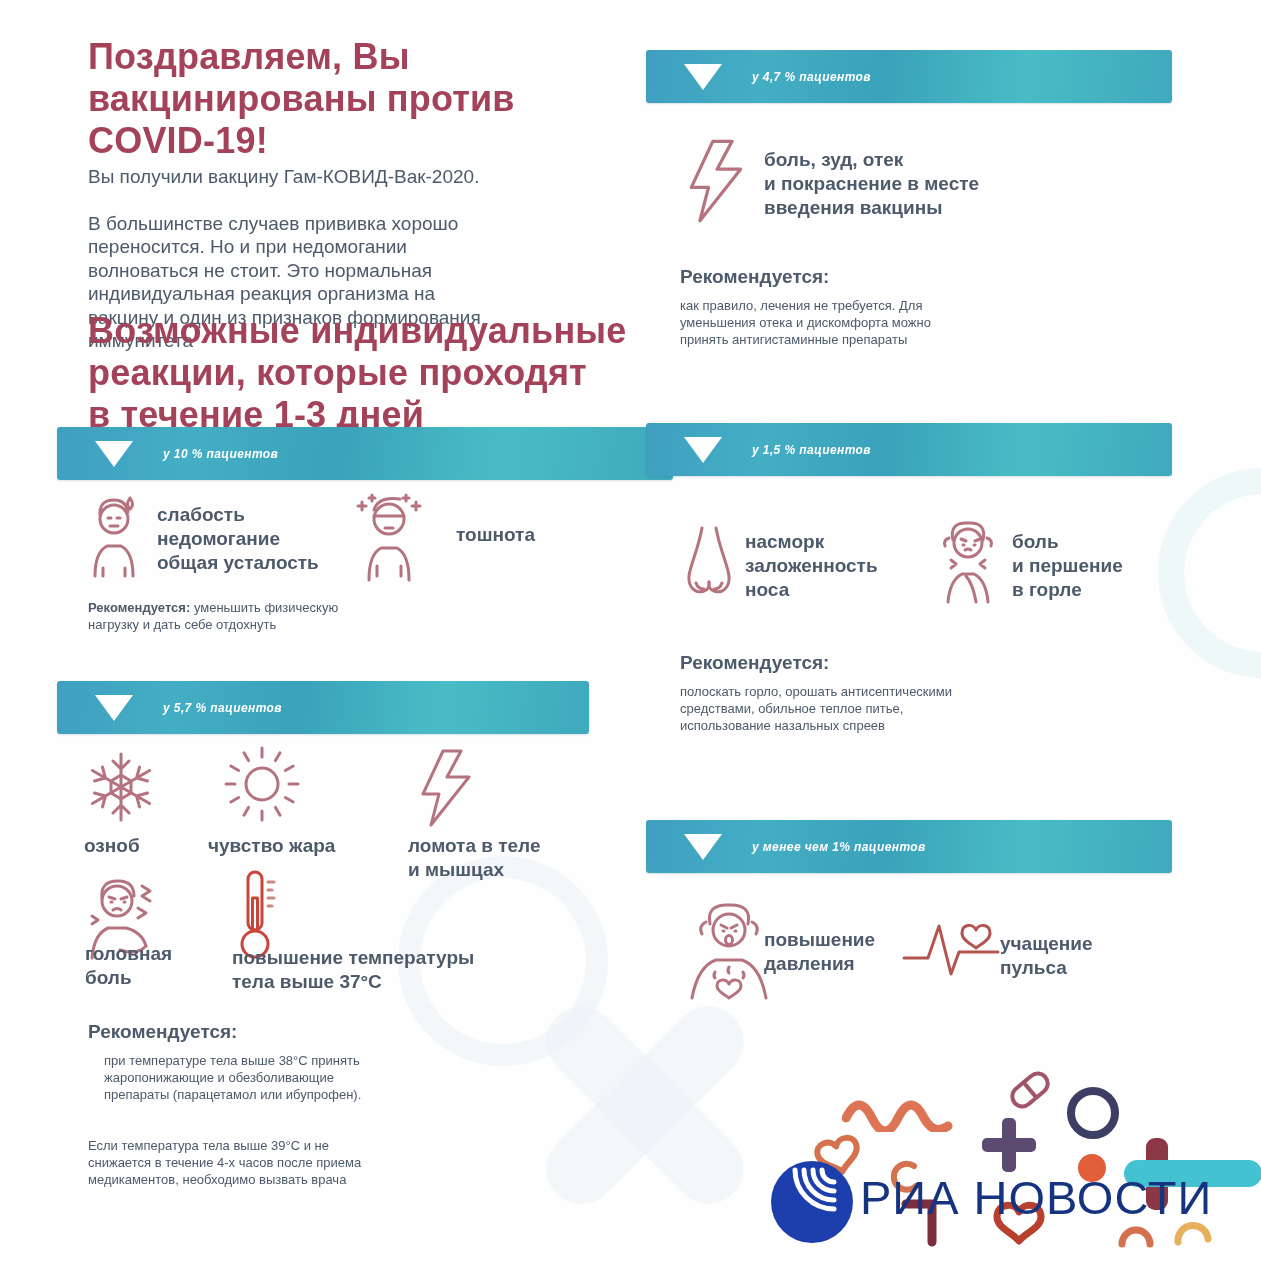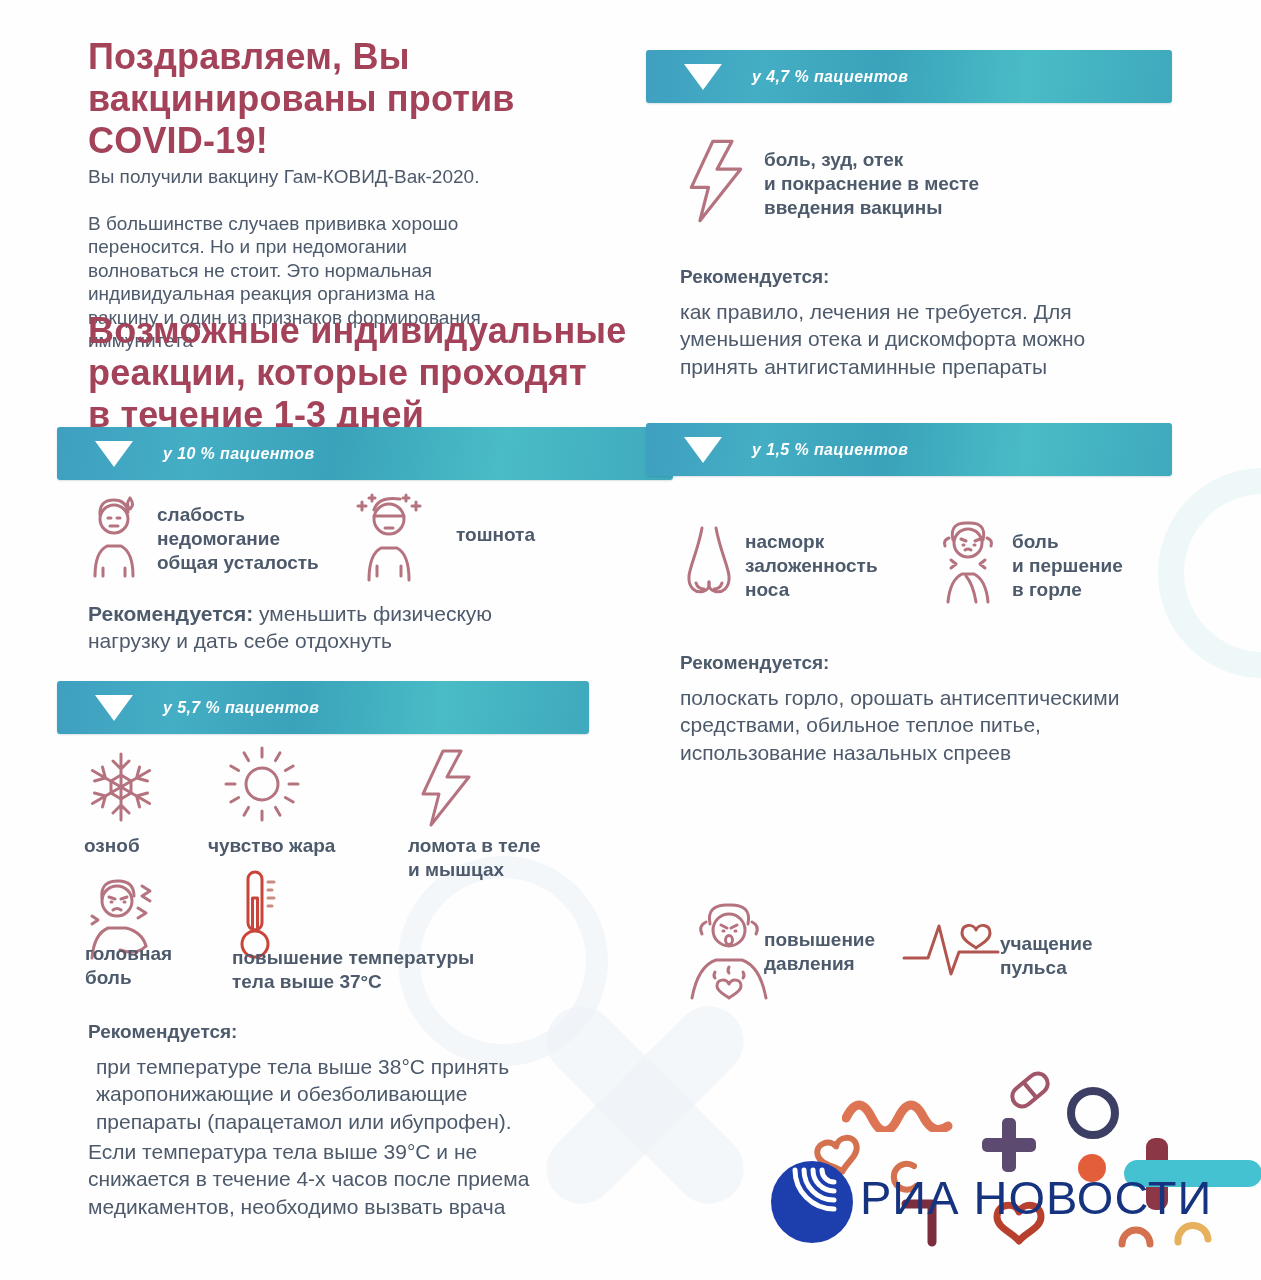--- a/index.html
+++ b/index.html
@@ -32,24 +32,24 @@
   .body-txt{font-size:19px;line-height:1.24;color:var(--body);white-space:pre-line;z-index:2}
   .lead{font-weight:400;display:block}
   
   .banner{
     height:53px;border-radius:3px;display:flex;align-items:center;z-index:2;
     background:linear-gradient(97deg,var(--banner-a) 0%,#44aec4 22%,#3aa2ba 45%,var(--banner-b) 72%,#3fa9bd 100%);
     box-shadow:0 1px 2px rgba(0,60,80,.15);
   }
   .tri{width:0;height:0;border-left:19px solid transparent;border-right:19px solid transparent;
        border-top:26px solid #fff;margin-left:38px;flex:0 0 auto}
-  .banner-label{color:#fff;font-size:16px;font-weight:700;font-style:italic;margin-left:30px;letter-spacing:.4px}
+  .banner-label{color:#fff;font-size:12px;font-weight:700;font-style:italic;margin-left:30px;letter-spacing:.4px}
   
   .sym-label{font-size:19px;line-height:1.26;font-weight:600;color:var(--body);white-space:pre-line;z-index:2}
-  .rec{font-size:21px;line-height:1.3;color:var(--body);z-index:2}
+  .rec{font-size:13px;line-height:1.3;color:var(--body);z-index:2}
   .rec b{font-weight:700}
   .rec .txt{white-space:pre-line}
   .rec-head{font-size:19px;font-weight:700;color:var(--body);z-index:2}
   svg{display:block}
   .icon{z-index:2}
   .icon svg *{stroke:var(--rose);stroke-width:3;fill:none;stroke-linecap:round;stroke-linejoin:round}
   .icon.red svg *{stroke:var(--red)}
   
   .wordmark{font-size:47px;font-weight:400;color:var(--logo-blue);letter-spacing:1px;z-index:4;white-space:nowrap}
   .deco{z-index:1}
@@ -215,21 +215,21 @@
       <rect x="10" y="4" width="14" height="58" rx="7"></rect>
       <rect x="14.5" y="30" width="5" height="32" fill="#c9453a" stroke="none"></rect>
       <circle cx="17" cy="76" r="13" fill="#c9453a"></circle>
       <path d="M30 14 h6 M30 22 h4 M30 30 h6 M30 38 h4" style="stroke:#c98a80"></path>
     </svg>
   </div>
   <div class="abs sym-label" style="left:232px;top:946px">повышение температуры
 тела выше 37°C</div>
 
   <div class="abs rec-head" style="left:88px;top:1021px">Рекомендуется:</div>
-  <div class="abs rec txt body-txt" style="left:96px;top:1053px;width:540px">при температуре тела выше 38°C принять
+  <div class="abs rec txt body-txt" style="left:104px;top:1053px;width:540px">при температуре тела выше 38°C принять
 жаропонижающие и обезболивающие
 препараты (парацетамол или ибупрофен).</div>
   <div class="abs rec txt body-txt" style="left:88px;top:1138px;width:540px">Если температура тела выше 39°C и не
 снижается в течение 4-х часов после приема
 медикаментов, необходимо вызвать врача</div>
 
   <div class="abs banner" style="left:646px;top:50px;width:526px">
     <span class="tri"></span>
     <span class="banner-label">у 4,7 % пациентов</span>
   </div>
@@ -278,20 +278,24 @@
   </div>
   <div class="abs sym-label" style="left:1012px;top:530px">боль
 и першение
 в горле</div>
 
   <div class="abs rec-head" style="left:680px;top:652px">Рекомендуется:</div>
   <div class="abs rec txt body-txt" style="left:680px;top:684px;width:560px">полоскать горло, орошать антисептическими
 средствами, обильное теплое питье,
 использование назальных спреев</div>
 
+  <div class="abs banner" style="left:646px;top:820px;width:526px">
+    <span class="tri"></span>
+    <span class="banner-label">у менее чем 1% пациентов</span>
+  </div>
 
   <div class="abs icon" style="left:684px;top:900px">
     <svg width="90" height="100" viewBox="0 0 90 100">
       <path d="M26 24 Q22 4 45 5 Q68 4 64 24 M22 22 q-8 4 -4 12 M68 22 q8 4 4 12"></path>
       <circle cx="45" cy="30" r="16"></circle>
       <path d="M37 25 l6 3 M53 25 l-6 3"></path>
       <path d="M39 31 h1 M51 31 h1"></path>
       <ellipse cx="45" cy="40" rx="3.5" ry="4.5"></ellipse>
       <path d="M8 98 Q14 66 32 60 L58 60 Q76 66 82 98"></path>
       <path d="M45 84 c-3 -6 -12 -5 -12 2 c0 6 9 9 12 12 c3 -3 12 -6 12 -12 c0 -7 -9 -8 -12 -2 z"></path>

